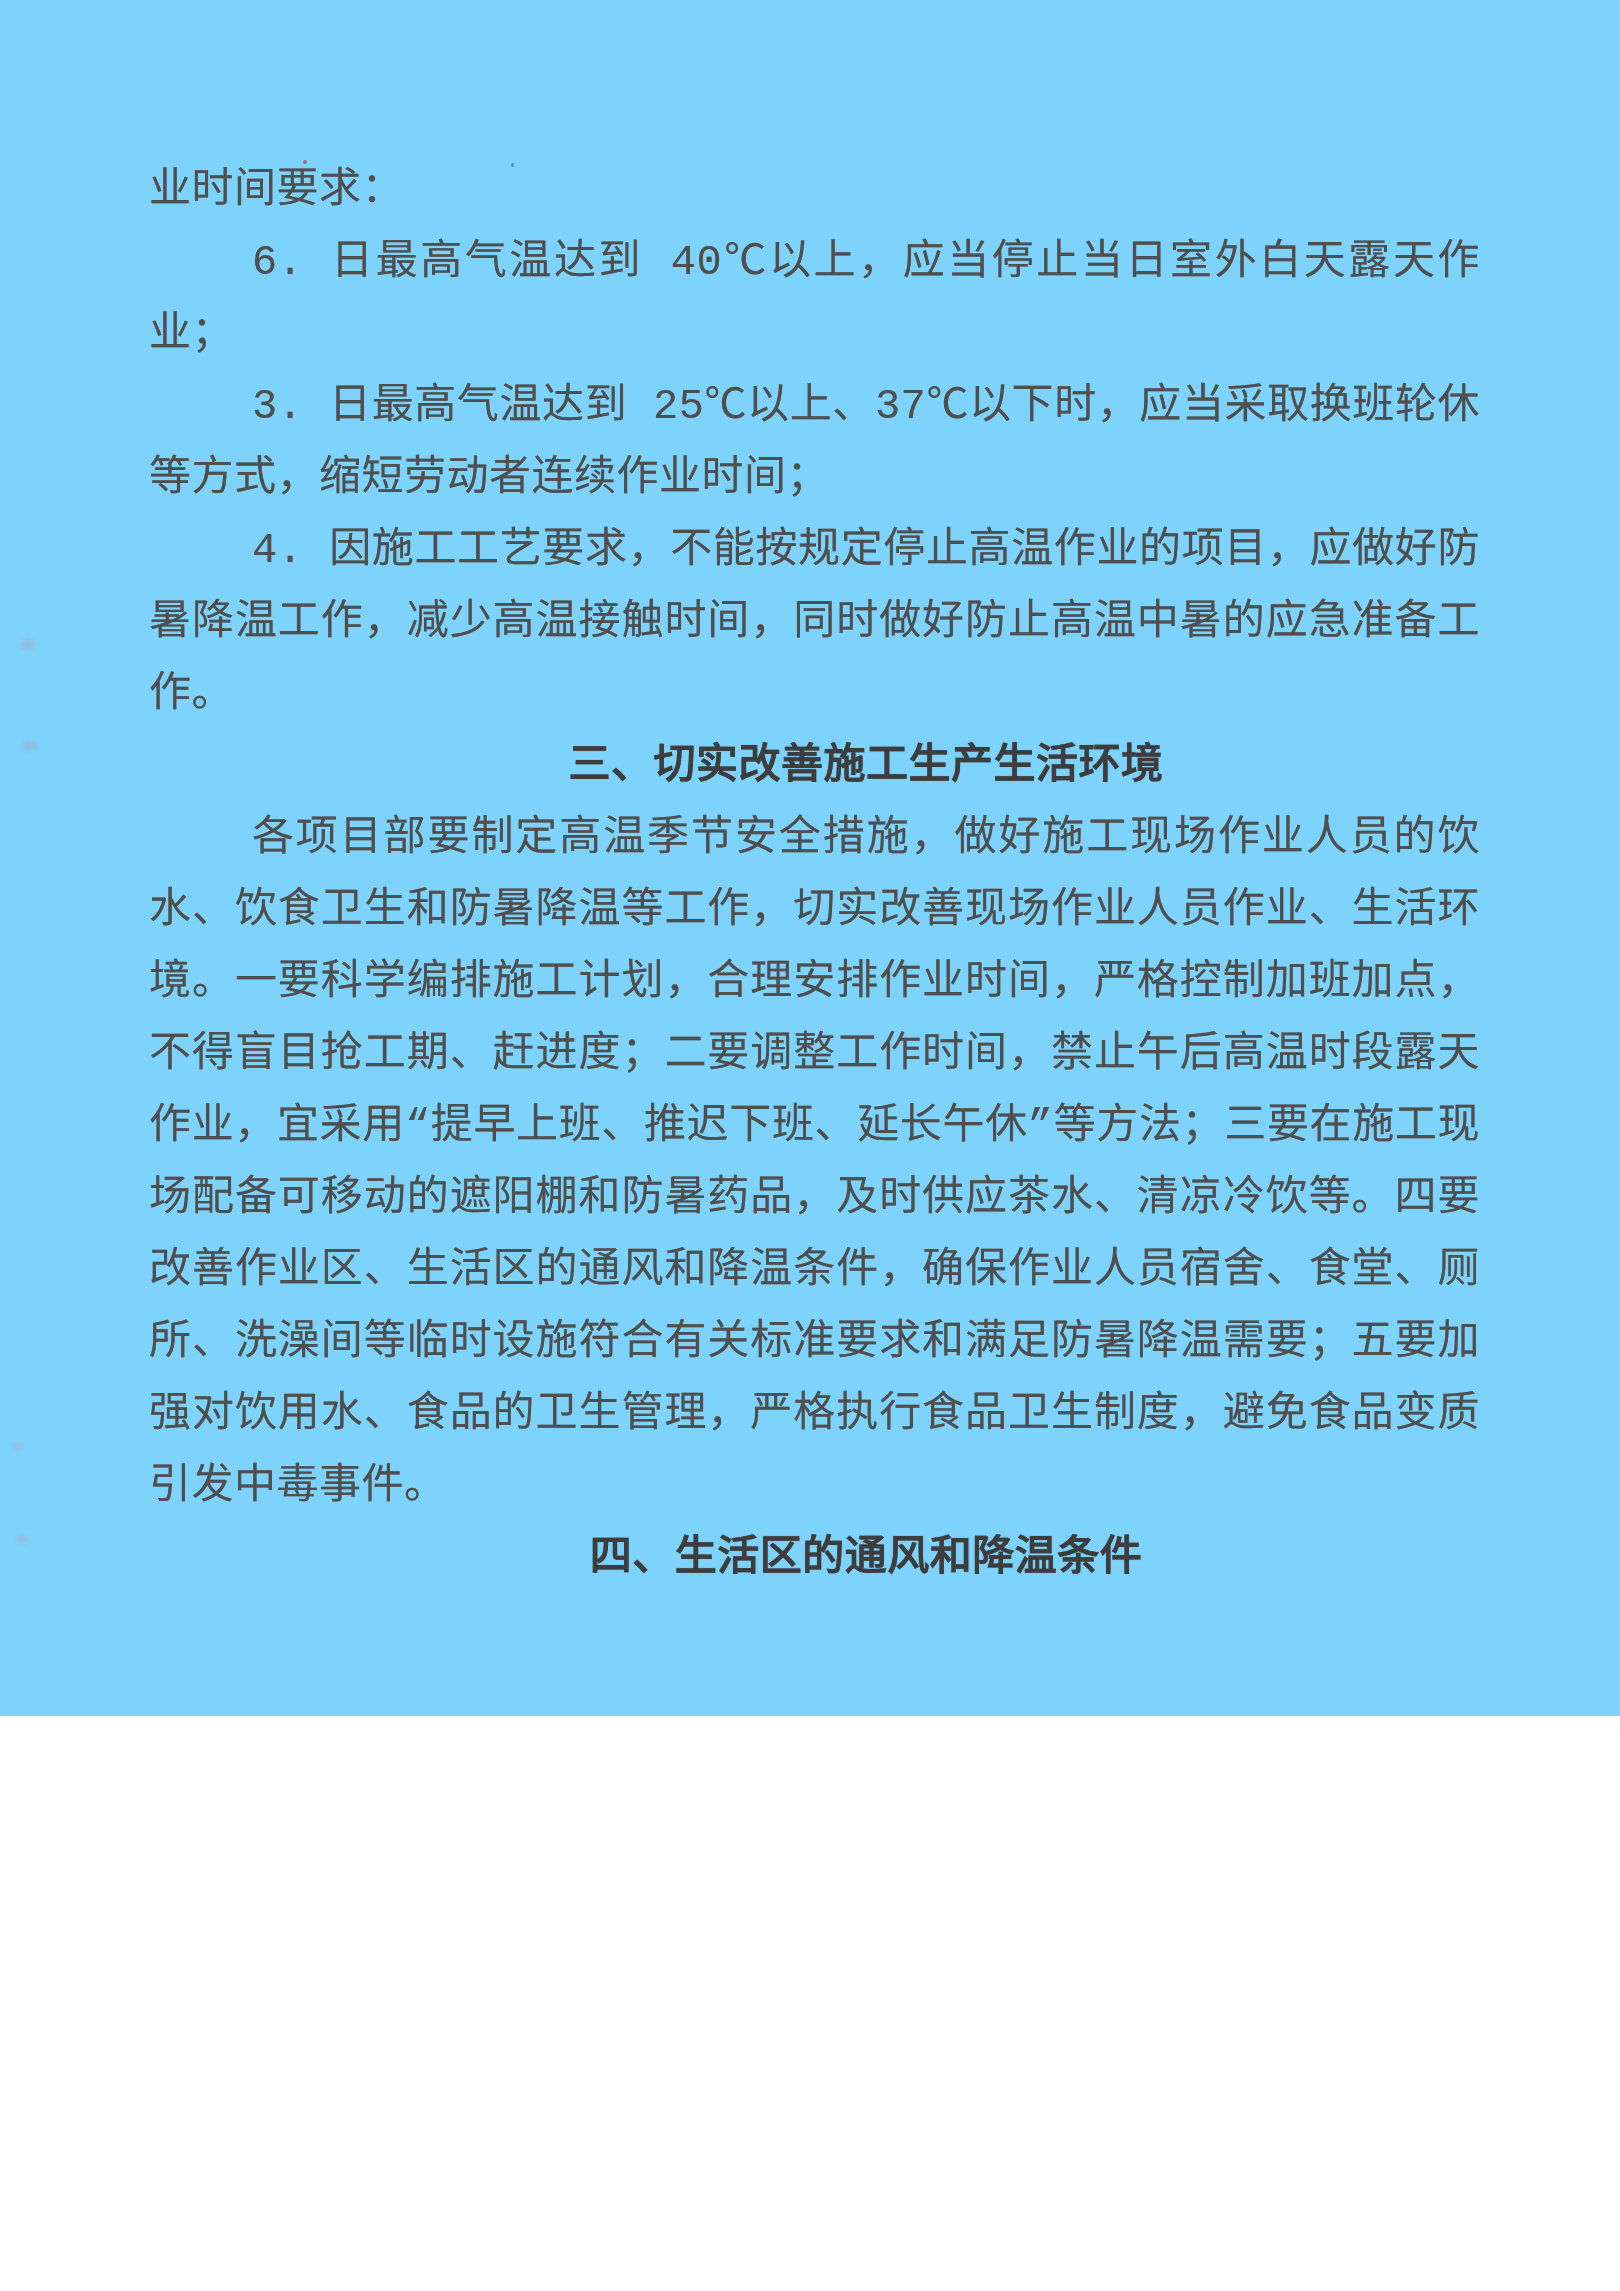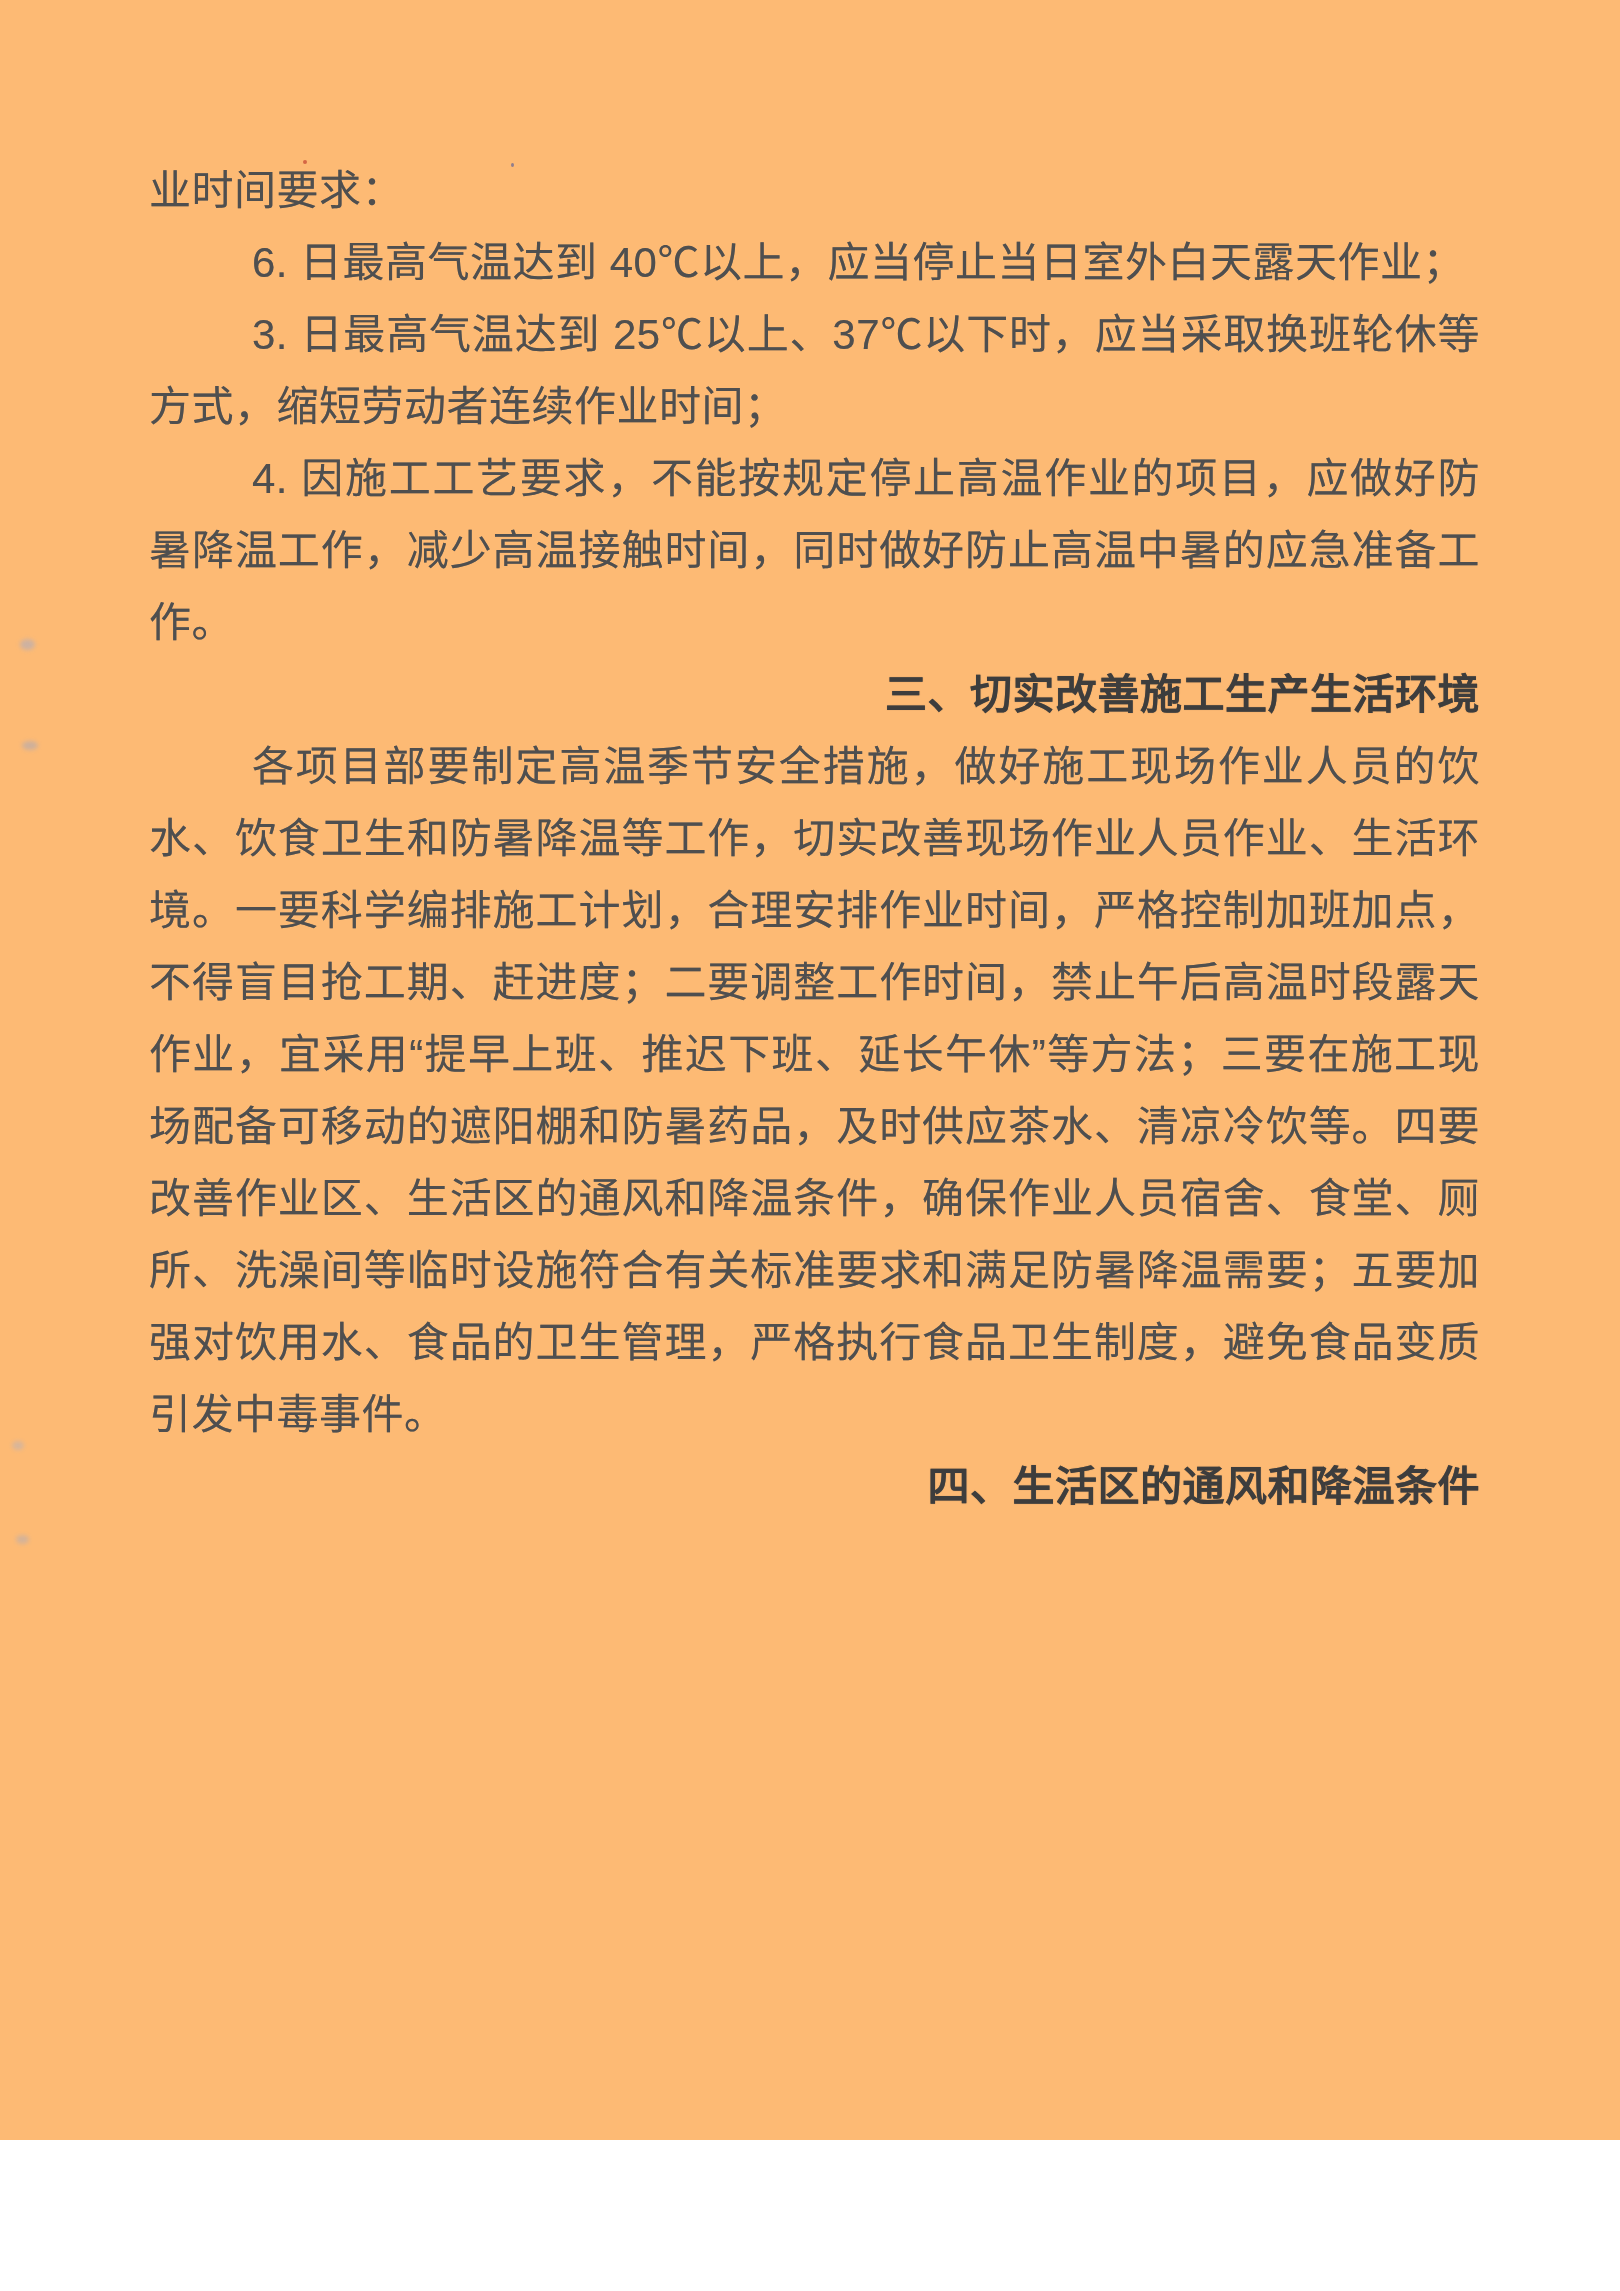--- a/index.html
+++ b/index.html
@@ -4,25 +4,25 @@
 <title>Scanned Document Page</title>
 <style>
   html, body {
     margin: 0;
     padding: 0;
     background: #ffffff;
   }
   .page {
     position: relative;
     width: 1620px;
-    height: 2140px;
+    height: 1716px;
     margin: 0 auto;
-    background: #fdba74;
+    background: #7dd3fc;
     overflow: hidden;
-    font-family: Liberation Sans, sans-serif;
+    font-family: Liberation Mono, monospace;
     color: #4f4f4f;
   }
   .content {
     position: absolute;
     left: 149px;
     top: 155px;
     width: 1331px;
     font-size: 42px;
     line-height: 72px;
     text-align: justify;
@@ -39,21 +39,21 @@
     text-indent: 0;
   }
   p.list-item,
   p.paragraph {
     text-indent: 2.45em;
   }
   p.heading {
     text-indent: 2.45em;
     font-weight: bold;
     color: #3d3d3d;
-    text-align: right;
+    text-align: center;
     text-shadow: 0 0 0.7px rgba(60,60,60,0.7);
   }
   
   .smudge {
     position: absolute;
     border-radius: 50%;
     filter: blur(2px);
     pointer-events: none;
   }
   .smudge-1 { left: 19.6px; top: 639px;  width: 15.7px; height: 10.8px; background: #a7abc6; opacity: 0.55; }

